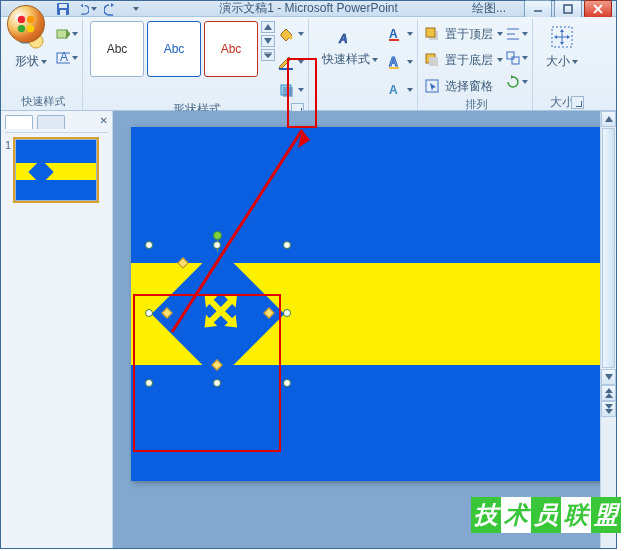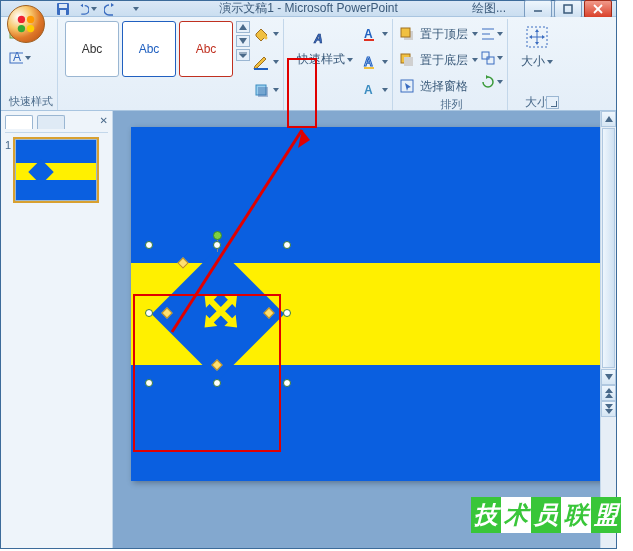--- a/index.html
+++ b/index.html
@@ -141,20 +141,27 @@
           </svg>
         </div>
     </div>
   </div>
 
 
   <div class="ribbon">
 
     <div class="rgroup">
       <div class="rgroup-body">
+        <div class="big-btn">
+          <svg width="28" height="28" viewBox="0 0 28 28">
+              <rect x="3" y="6" width="14" height="14" rx="2" fill="#9ad0f0" stroke="#3a8cc0"></rect>
+              <circle cx="19" cy="18" r="7" fill="#ffe08a" stroke="#d0a030"></circle>
+            </svg>
+          <span class="lbl"><span>形状</span><span class="drop-tri"></span></span>
+        </div>
         <div class="mini-stack">
           <div class="mini">
               <svg width="16" height="14">
                 <rect x="1" y="3" width="10" height="8" fill="#bfe09a" stroke="#6a9a4a"></rect>
                 <path d="M10 2l5 5-5 5z" fill="#6a9a4a"></path>
               </svg>
               <span class="drop-tri"></span>
             </div>
           <div class="mini">
               <svg width="16" height="14">
@@ -208,20 +215,21 @@
             </div>
           <div class="fill-row">
               <svg width="16" height="16">
                 <rect x="3" y="3" width="10" height="10" fill="#9ad0f0" stroke="#3a8cc0"></rect>
                 <rect x="5" y="5" width="10" height="10" fill="rgba(60,100,160,.4)"></rect>
               </svg>
               <span class="drop-tri"></span>
             </div>
         </div>
       </div>
+      <div class="rgroup-label"><span>形状样式</span><span class="dlauncher"></span></div>
     </div>
 
     <div class="rgroup">
       <div class="rgroup-body">
         <div class="big-btn">
           <svg width="28" height="26">
               <text x="3" y="20" font-size="22" font-weight="bold" fill="#3a6cc0" stroke="#1a3a7a" stroke-width=".6" font-style="italic">A</text>
             </svg>
           <span class="lbl"><span>快速样式</span><span class="drop-tri"></span></span>
         </div>

